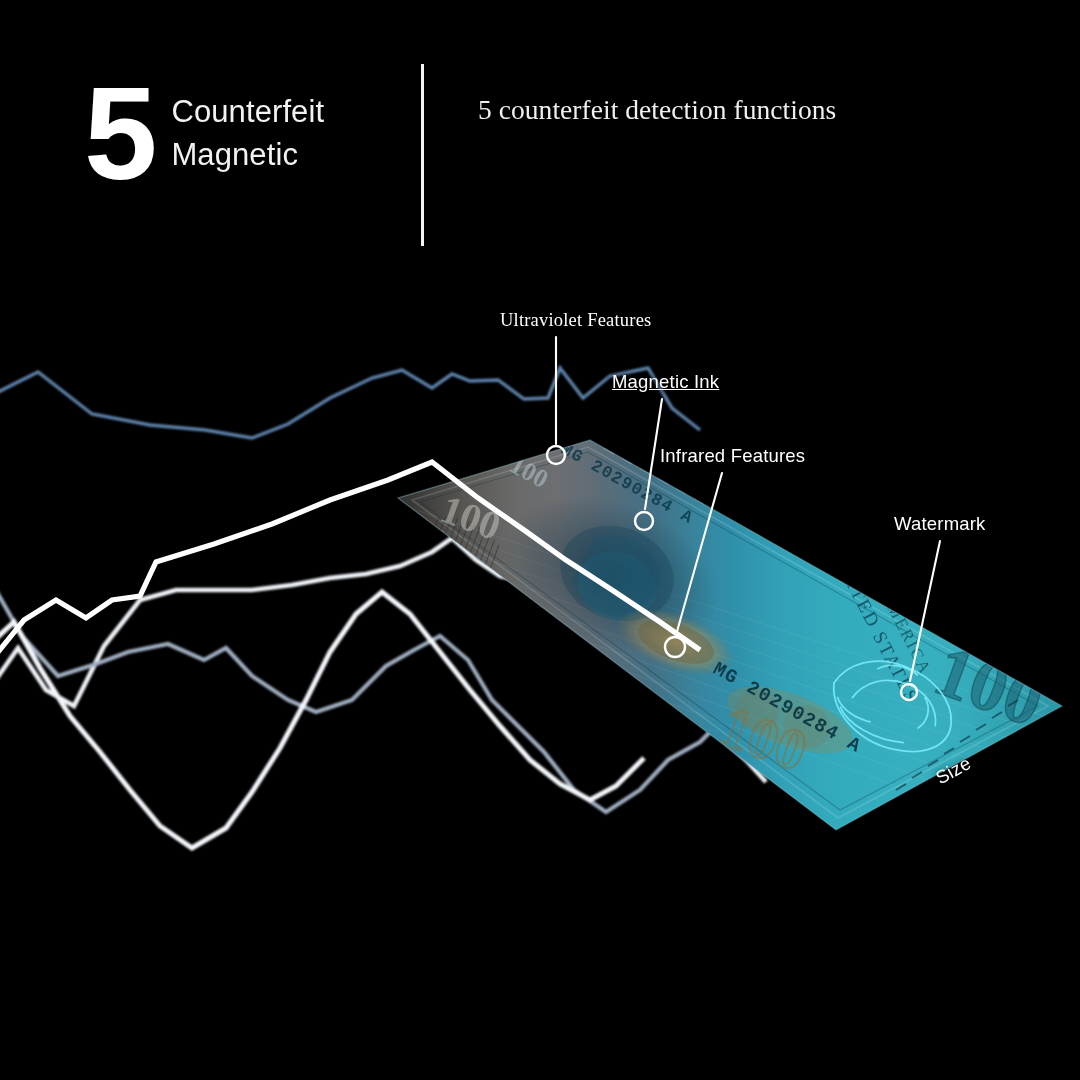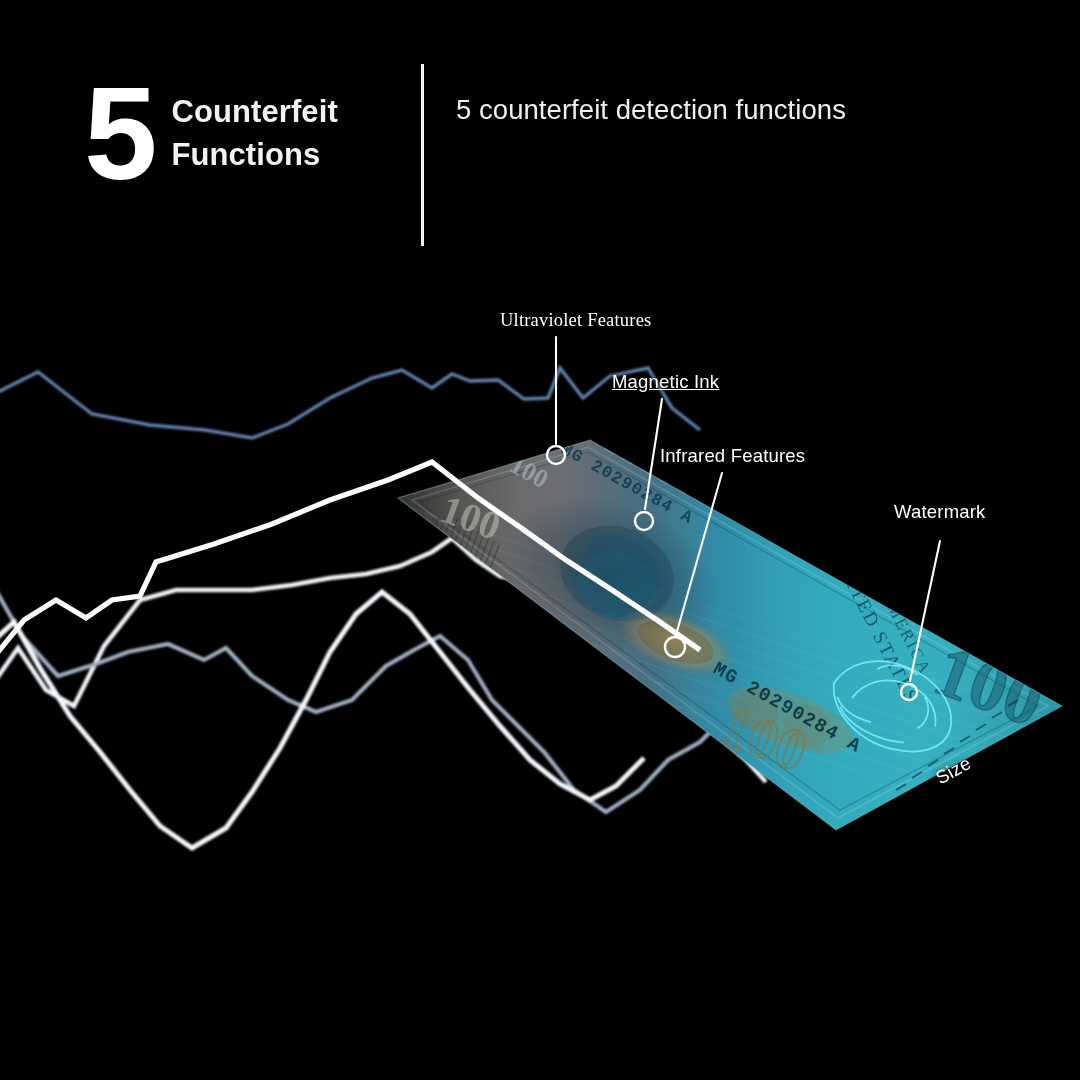--- a/index.html
+++ b/index.html
@@ -13,39 +13,39 @@
   
   .header{position:absolute;left:0;top:0;width:1080px;height:270px;}
   .hl-block{position:absolute;left:84px;top:78px;display:flex;align-items:flex-start;}
   .hl-num{
     font-size:132px;line-height:104px;font-weight:700;color:#fff;
     letter-spacing:-4px;margin-right:18px;margin-top:4px;
     font-family:"Liberation Sans","DejaVu Sans",sans-serif;
   }
   .hl-words{display:flex;flex-direction:column;padding-top:12px;}
   .hl-words span{
-    font-size:31px;line-height:43px;color:#f2f2f2;font-weight:700;letter-spacing:0.1px;
+    font-size:31px;line-height:43px;color:#f2f2f2;font-weight:400;letter-spacing:0.1px;
   }
   .divider{position:absolute;left:421px;top:64px;width:3px;height:182px;background:#f5f5f5;}
-  .body-copy{position:absolute;left:456px;top:88px;width:560px;}
+  .body-copy{position:absolute;left:478px;top:88px;width:560px;font-family:Liberation Serif, serif;}
   .body-copy span{
     display:block;font-size:27.5px;line-height:44px;color:#f0f0f0;font-weight:400;letter-spacing:0.05px;
   }
   svg.layer{position:absolute;left:0;top:0;width:1080px;height:1080px;overflow:visible;}
 
   
   .callout-label{
     position:absolute;color:#fff;font-size:18.5px;line-height:22px;
     white-space:nowrap;letter-spacing:0.2px;font-weight:400;
     text-shadow:0 0 6px rgba(0,0,0,.9);
   }
   #lbl-uv{left:500px;top:309px;font-family:Liberation Serif, serif;}
   #lbl-mag{left:612px;top:371px;text-decoration:underline;}
   #lbl-ir{left:660px;top:445px;text-align:right;}
-  #lbl-wm{left:894px;top:501px;text-align:right;}
+  #lbl-wm{left:894px;top:513px;text-align:right;}
   #lbl-size{left:932px;top:770px;transform:rotate(-29deg);transform-origin:left top;}
 </style>
 </head>
 <body>
 
 <div id="stage">
 
   <svg class="layer" id="chart-layer" viewBox="0 0 1080 1080">
     <defs>
       <filter id="soft" x="-30%" y="-30%" width="160%" height="160%">
@@ -226,21 +226,21 @@
       <circle cx="675" cy="647" r="10"></circle>
       <circle cx="909" cy="692" r="8"></circle>
     </g>
   </svg>
 
   <div class="header">
     <div class="hl-block">
       <div class="hl-num">5</div>
       <div class="hl-words">
         <span>Counterfeit</span>
-        <span>Functions</span>
+        <span>Magnetic</span>
       </div>
     </div>
     <div class="divider"></div>
     <div class="body-copy">
       <span>5 counterfeit detection functions</span>
     </div>
   </div>
 
   <div class="callout-label" id="lbl-uv">Ultraviolet Features</div>
   <div class="callout-label" id="lbl-mag">Magnetic Ink</div>

